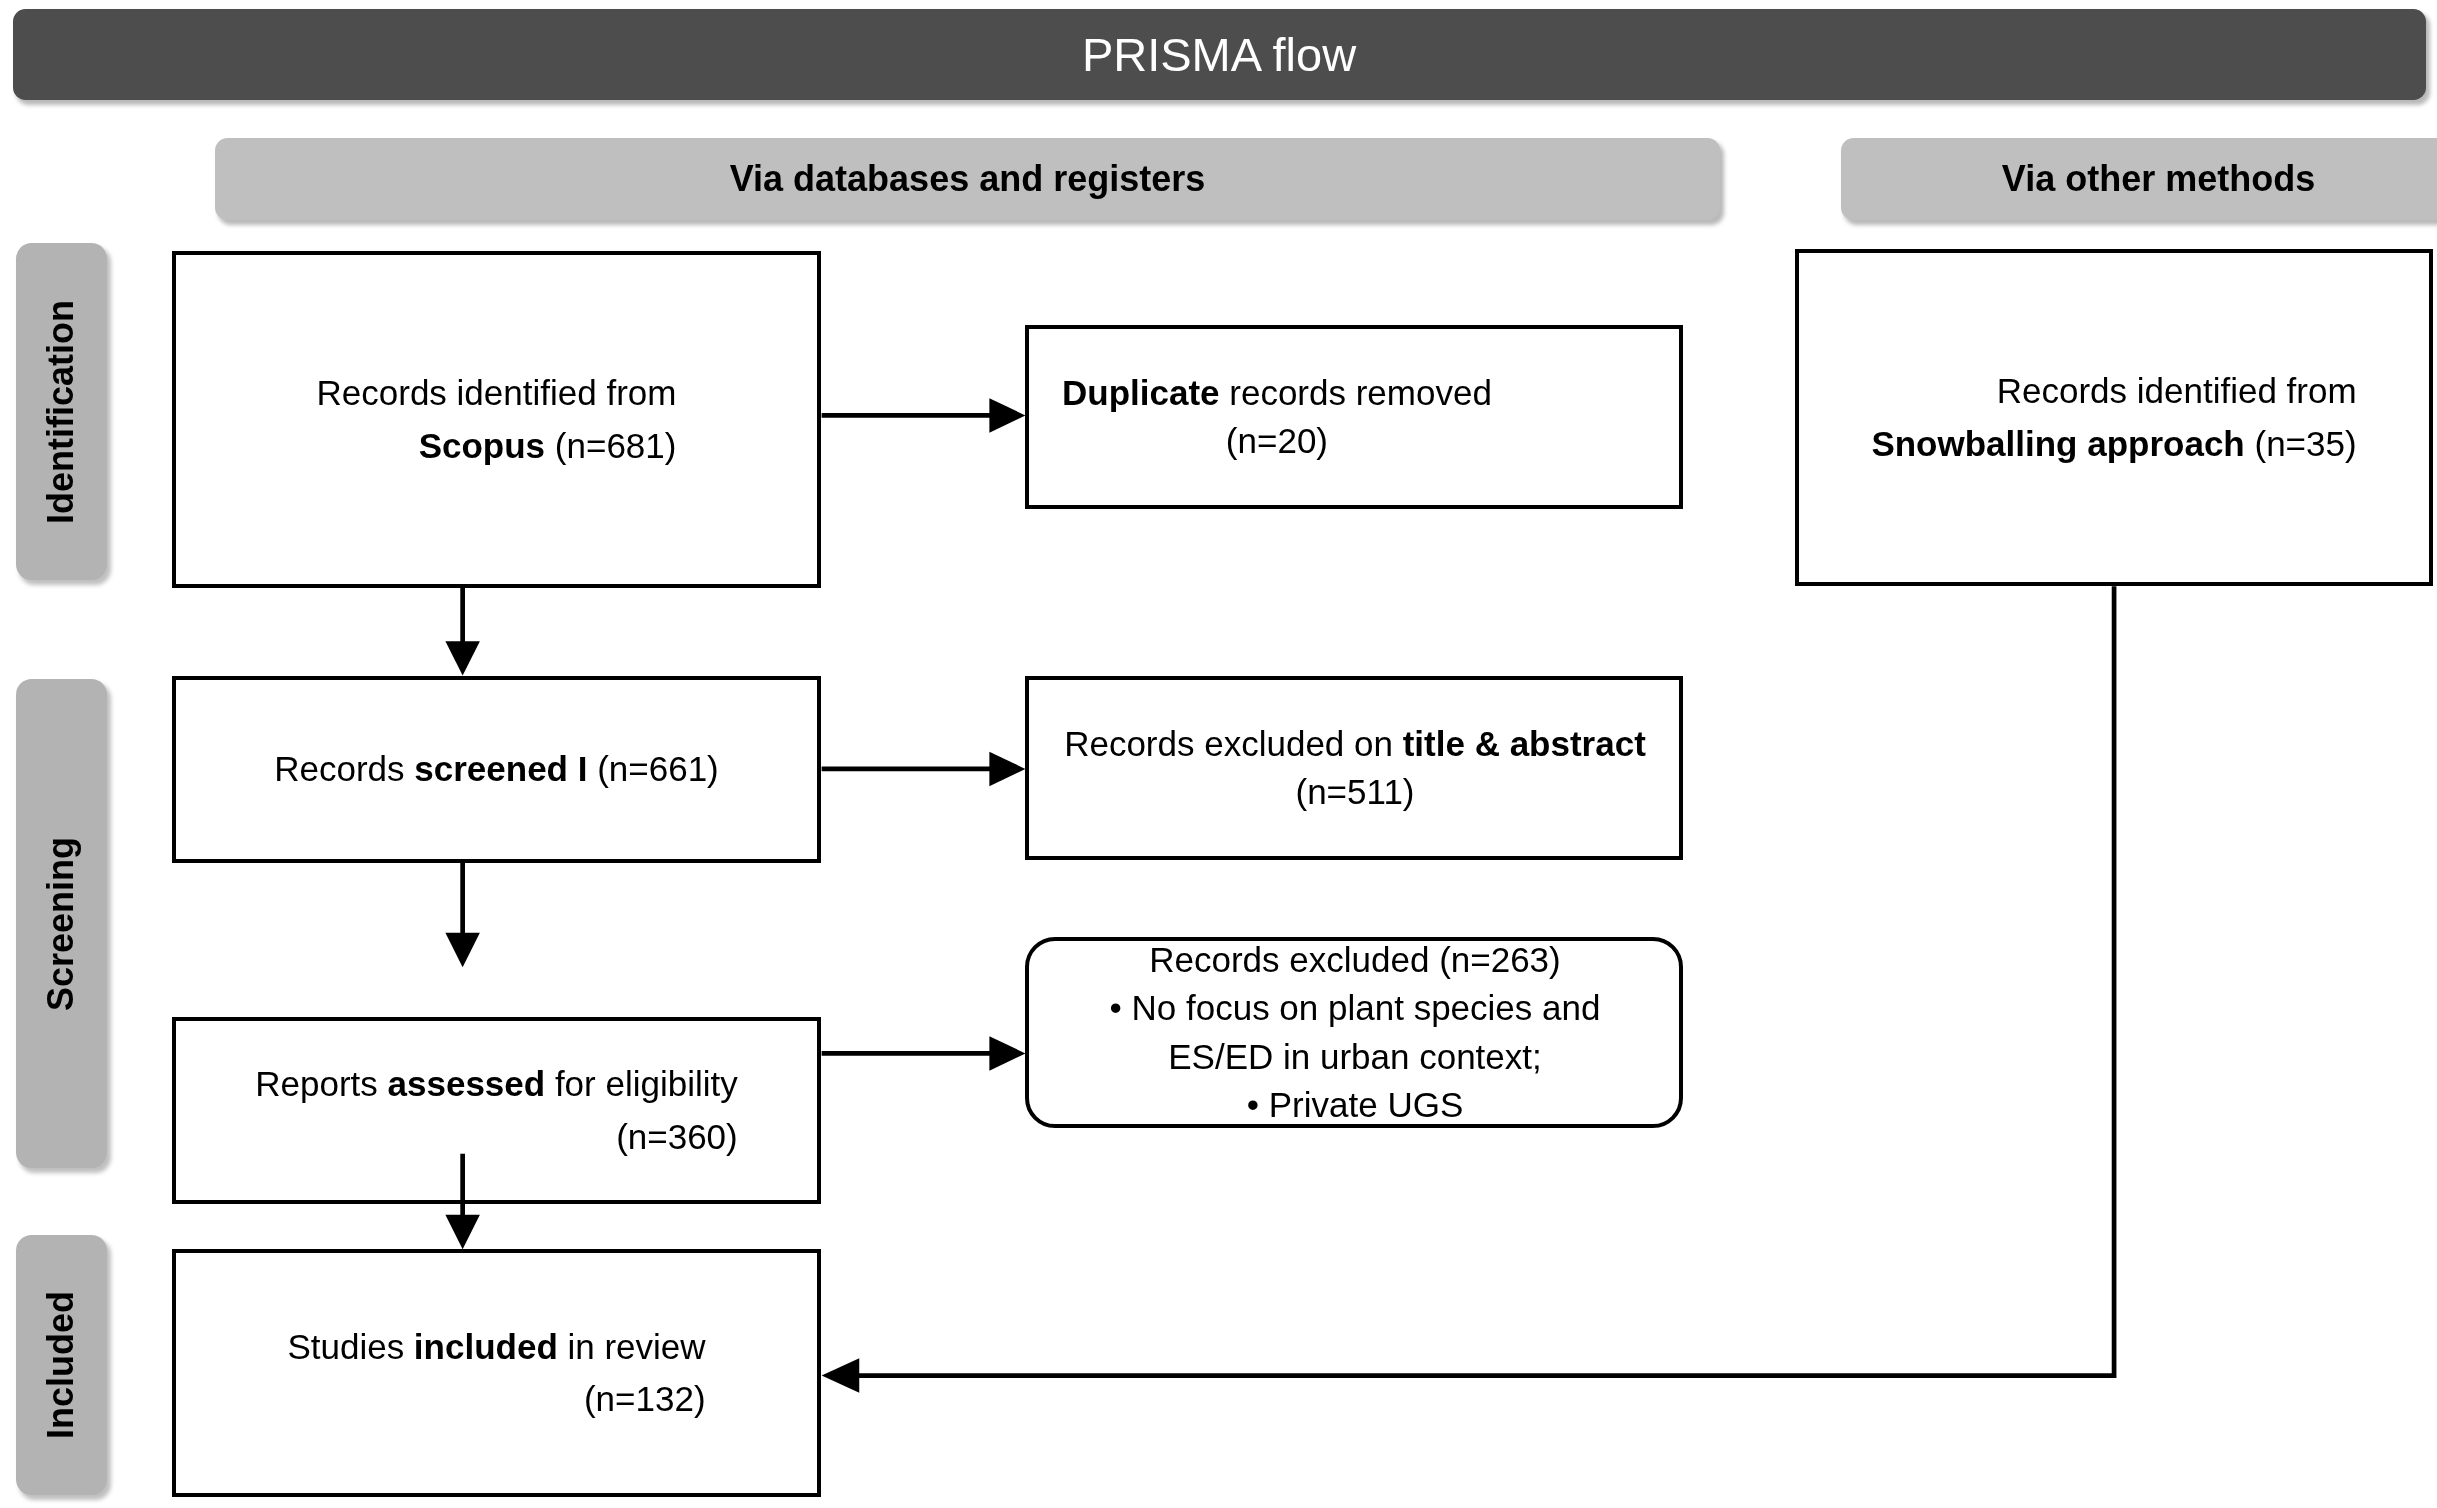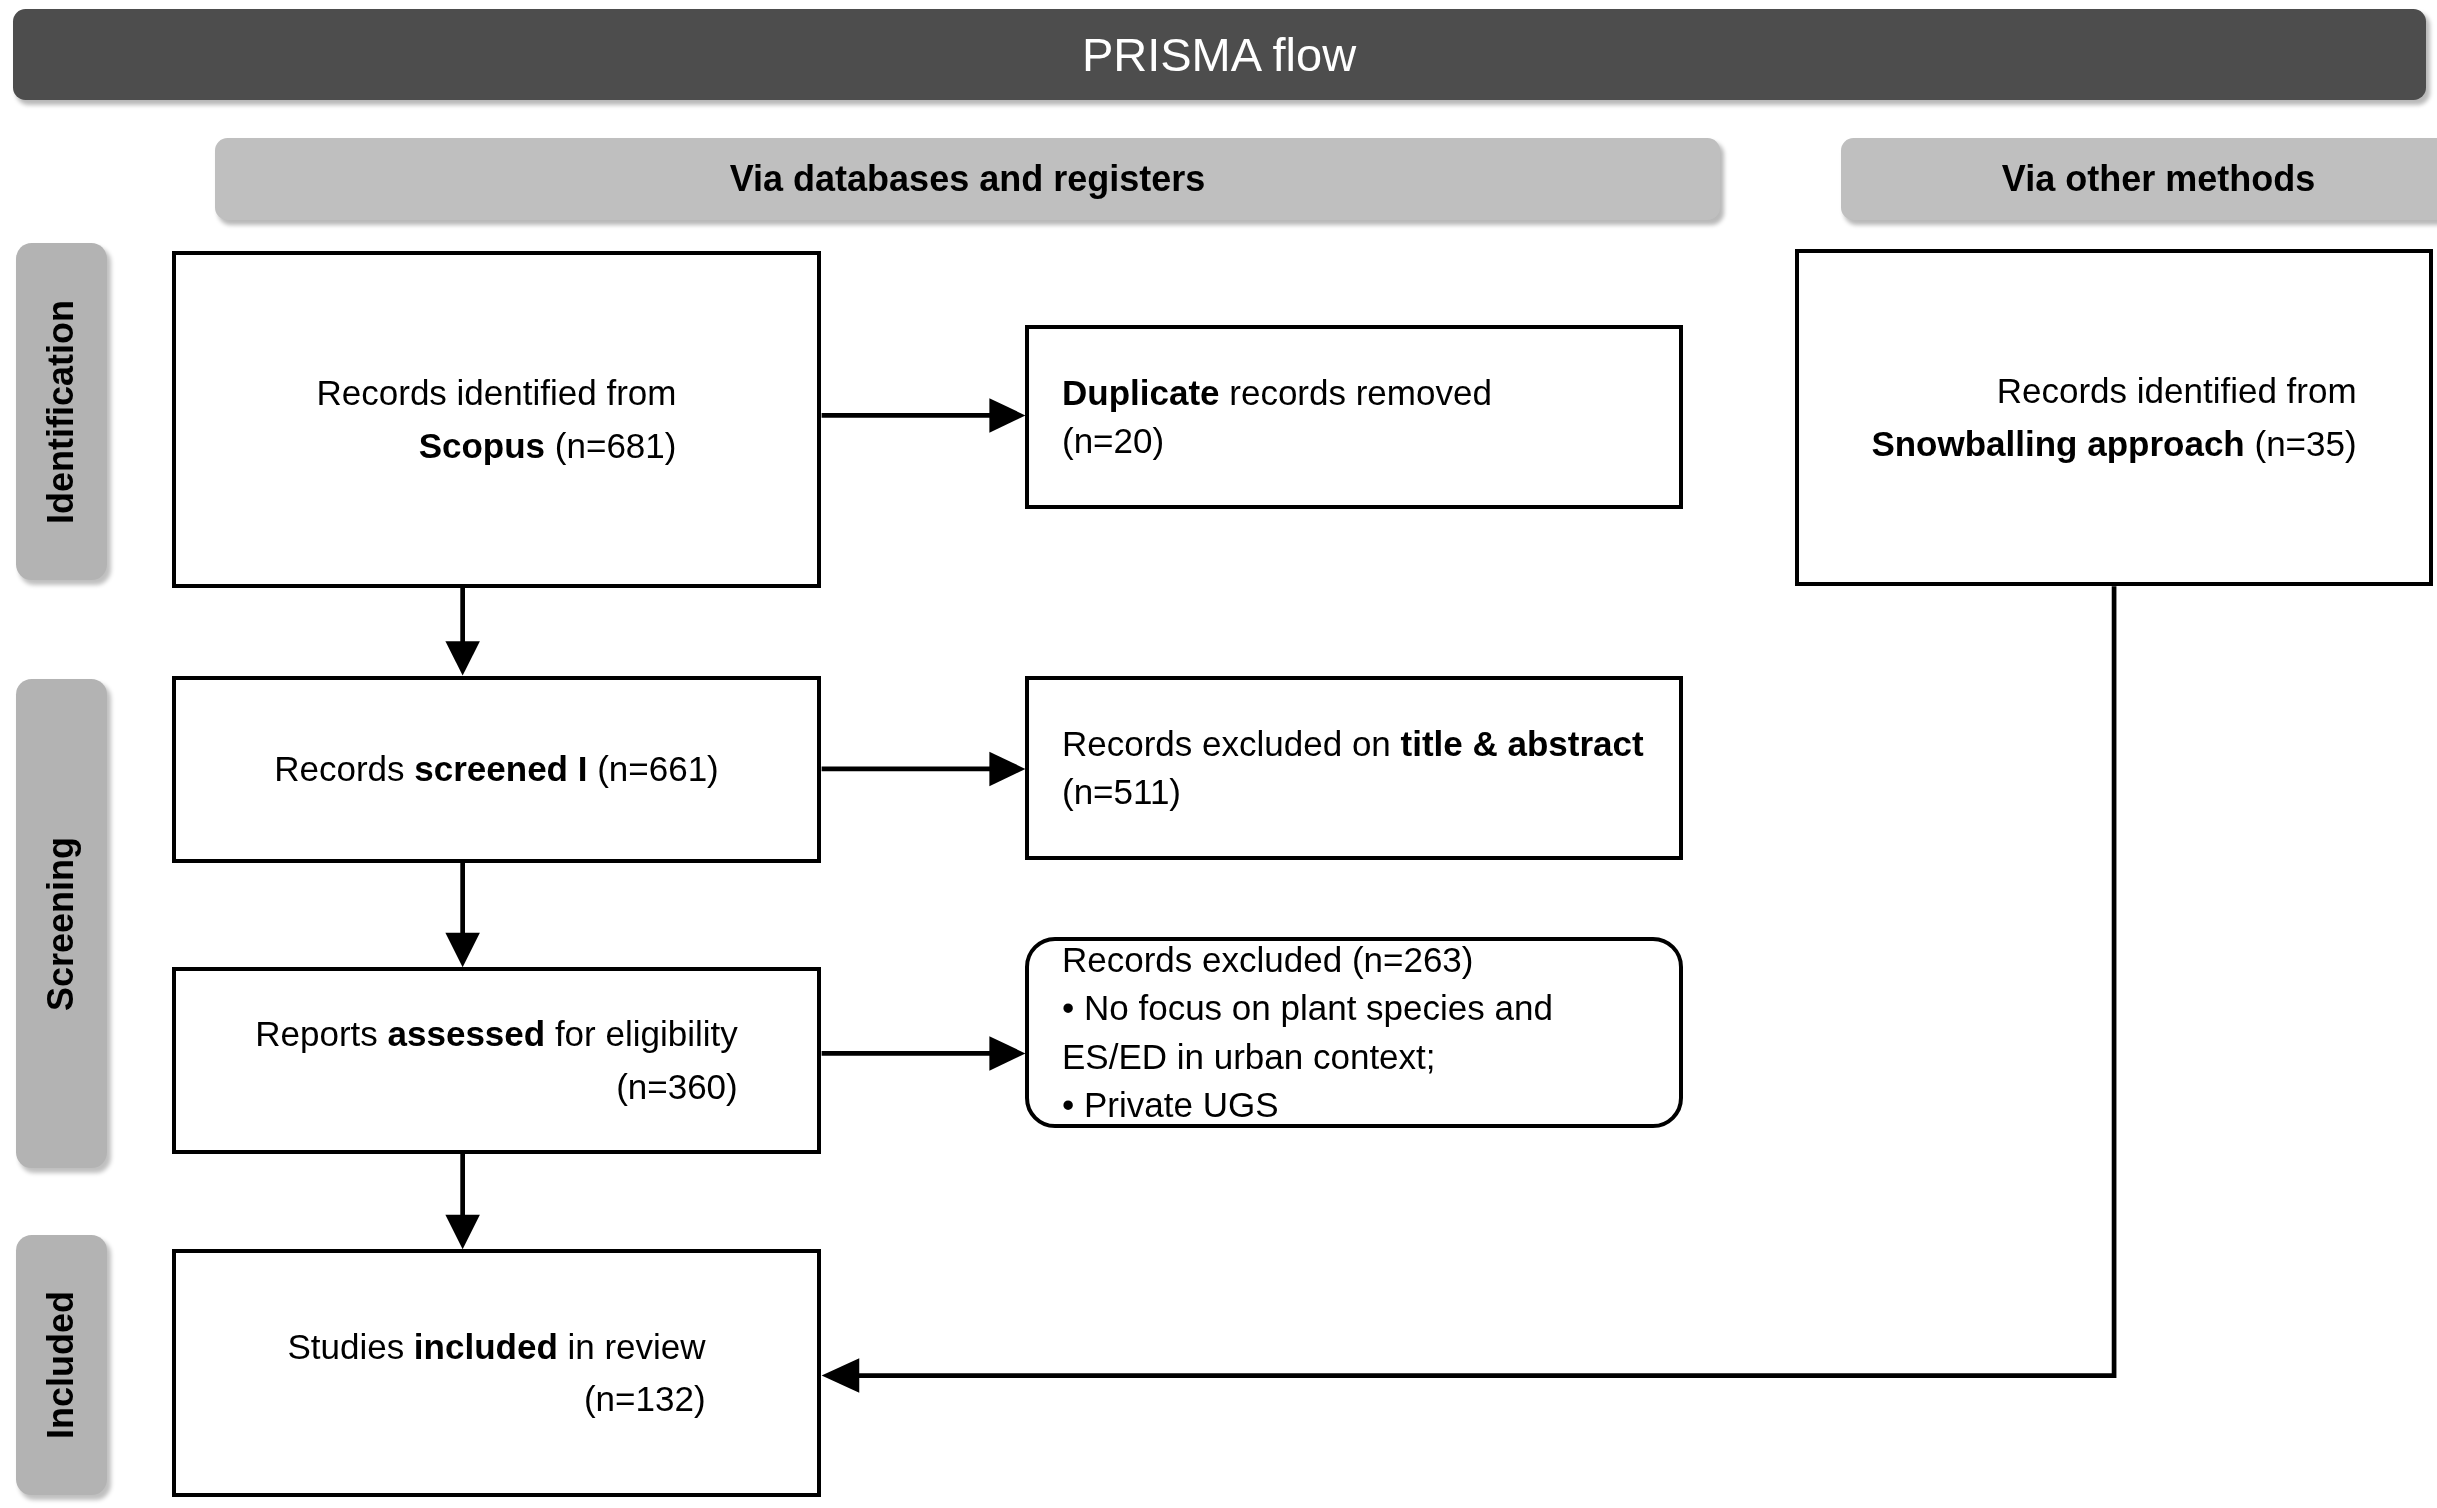--- a/index.html
+++ b/index.html
@@ -46,29 +46,29 @@
   .stage.screening{left:15.7px;top:679px;height:489px;}
   .stage.included{left:15.7px;top:1235px;height:260px;}
 
   .fbox{
     position:absolute;box-sizing:border-box;
     background:var(--box-bg);border:4.7px solid var(--box-border);
     display:flex;align-items:center;
     font-size:35px;line-height:1.5;
   }
   .fbox.center{justify-content:center;text-align:right;}
-  .fbox.left{justify-content:flex-start;text-align:left;padding:7.8px 31px 7.8px 33px;line-height:1.38;}
+  .fbox.left{justify-content:flex-start;text-align:center;padding:7.8px 31px 7.8px 33px;line-height:1.38;}
   .fbox b{font-weight:bold;}
 
   .box-scopus{left:172px;top:251px;width:649px;height:337px;}
   .box-duplicates{left:1025px;top:325px;width:658px;height:184px;}
   .box-snowballing{left:1795px;top:249px;width:638px;height:337px;}
   .box-screened{left:172px;top:676px;width:649px;height:187px;}
   .box-excluded-title{left:1025px;top:676px;width:658px;height:184px;}
-  .box-assessed{left:172px;top:967px;width:649px;height:187px;}
+  .box-assessed{left:172px;top:1017px;width:649px;height:187px;}
   .box-excluded-full{left:1025px;top:937px;width:658px;height:191px;line-height:1.38;border-radius:30px;}
   .box-included{left:172px;top:1249px;width:649px;height:248px;}
 
   .connectors{position:absolute;left:0;top:0;width:2438px;height:1508px;pointer-events:none;}
   .connectors line,.connectors path{stroke:var(--arrow);stroke-width:6px;fill:none;}
   .connectors polygon{fill:var(--arrow);stroke:none;}
 </style>
 </head>
 <body>
 

